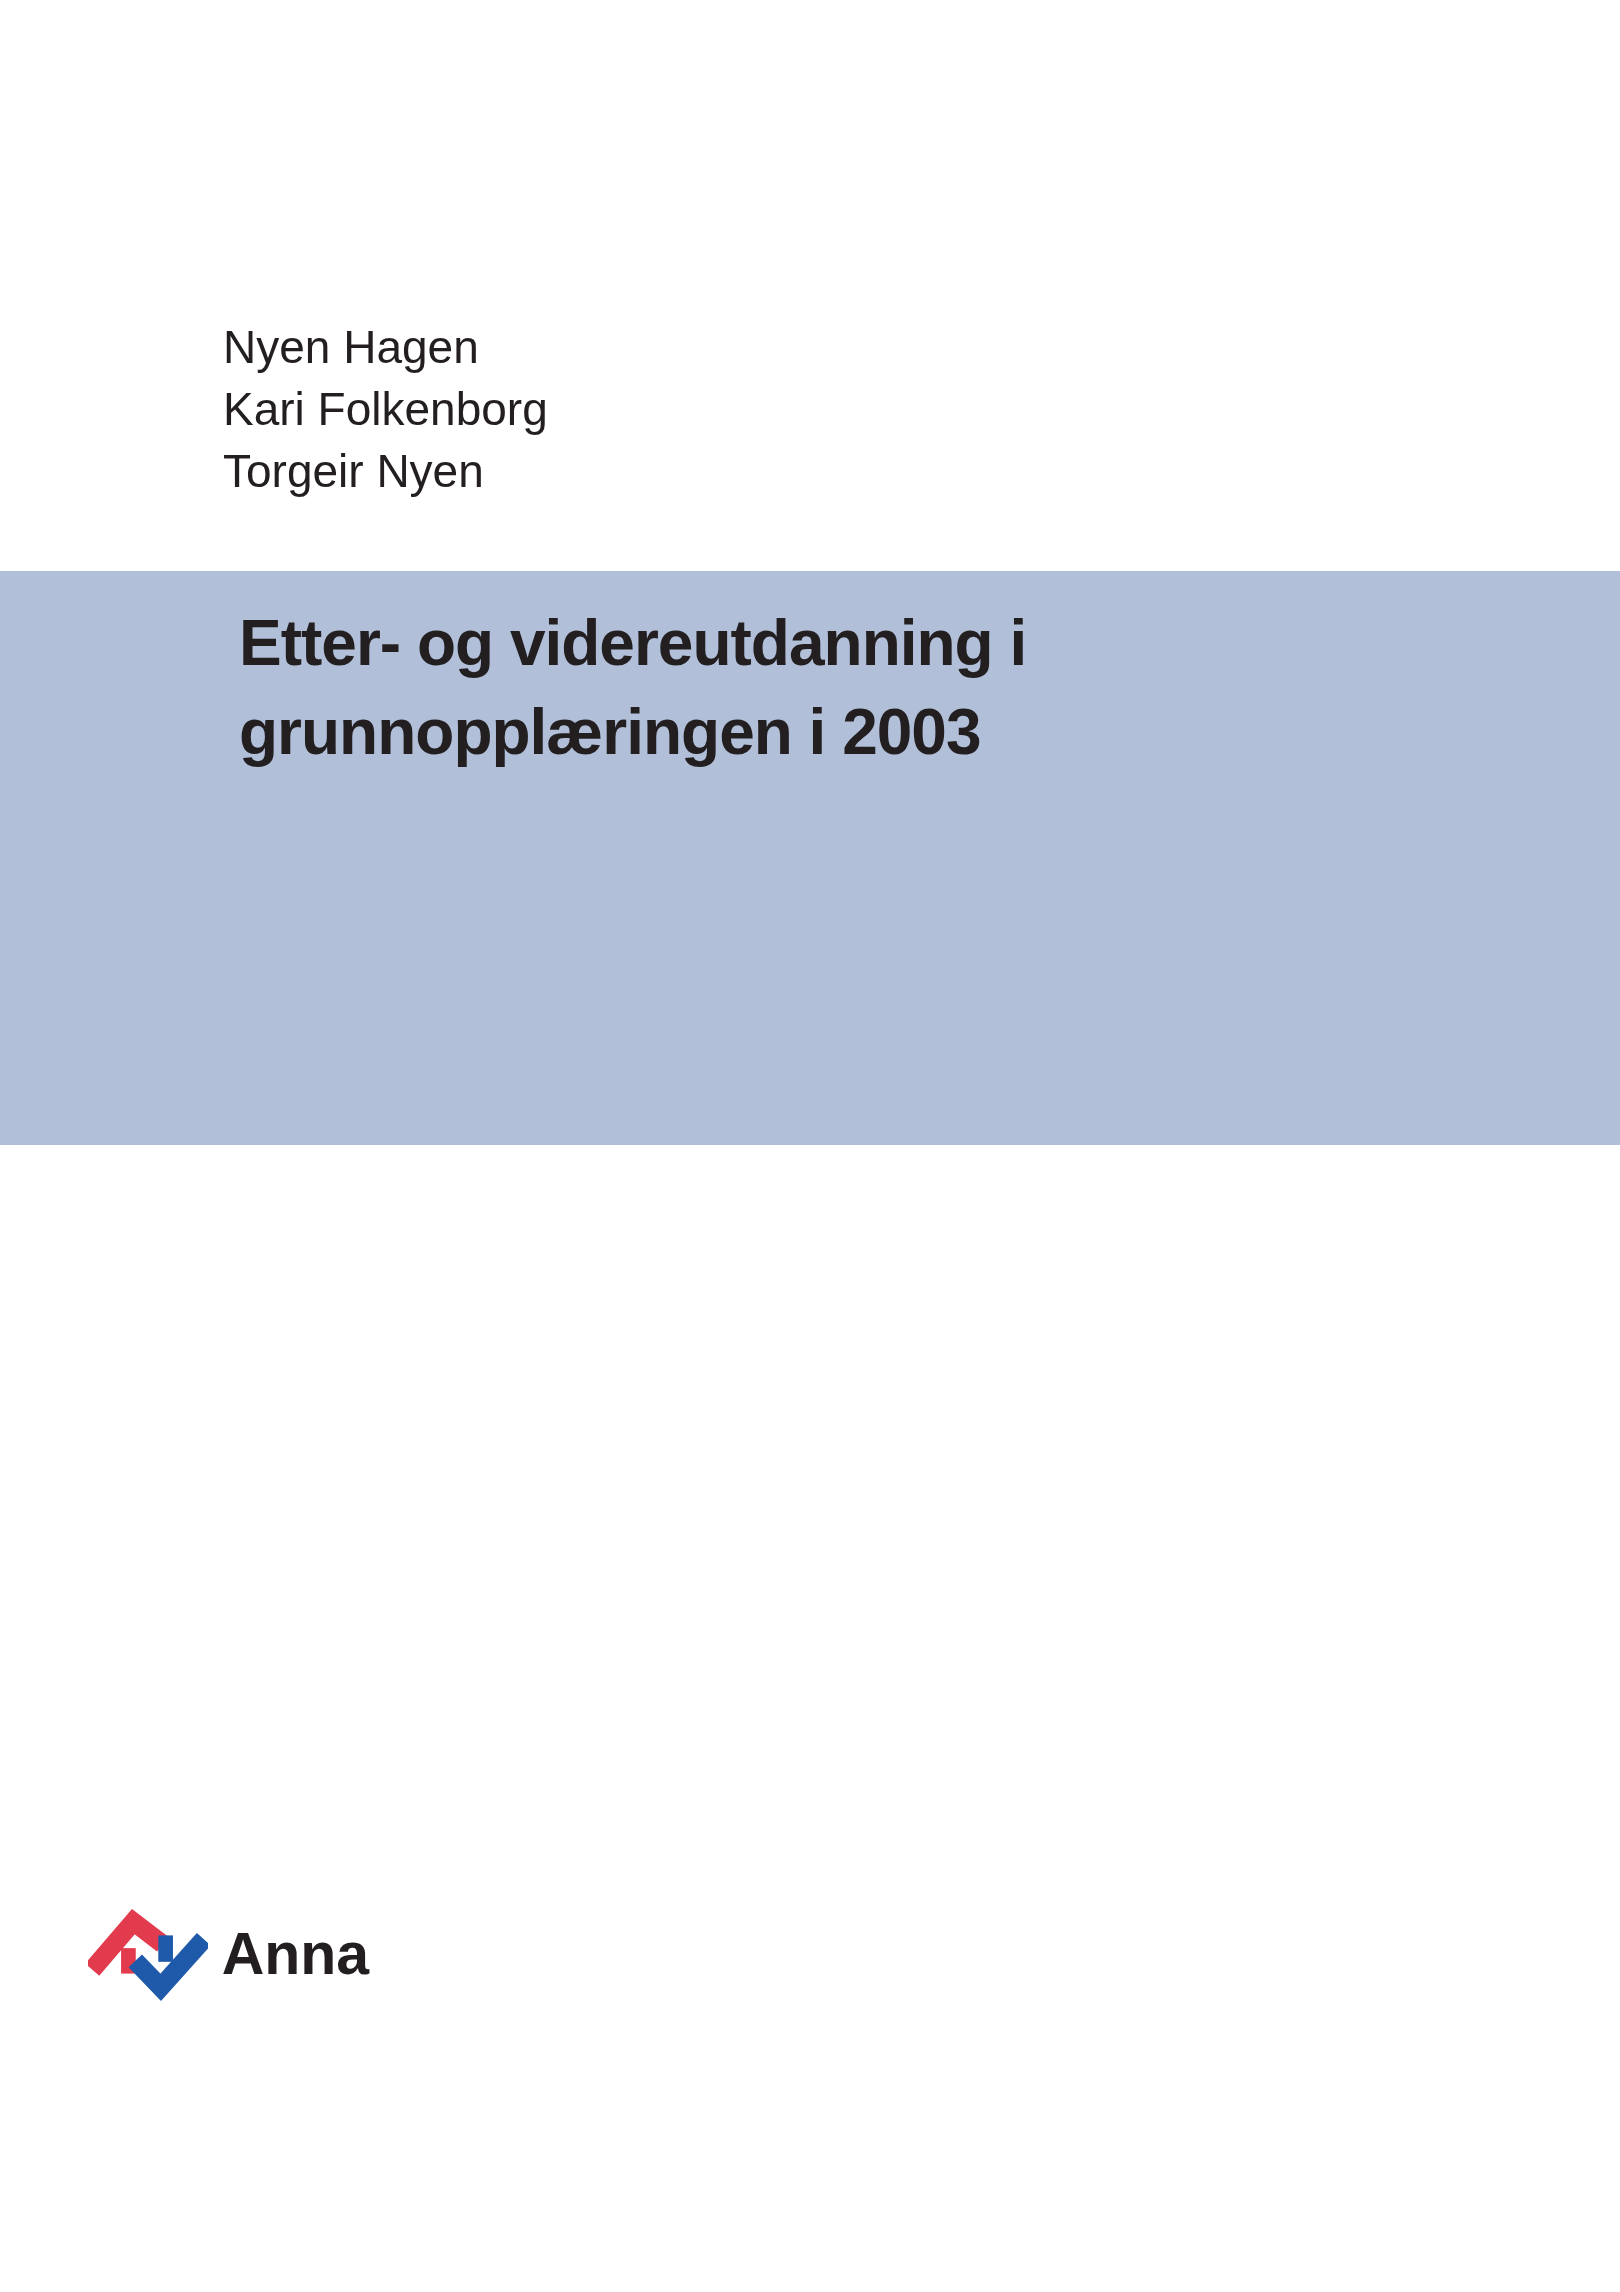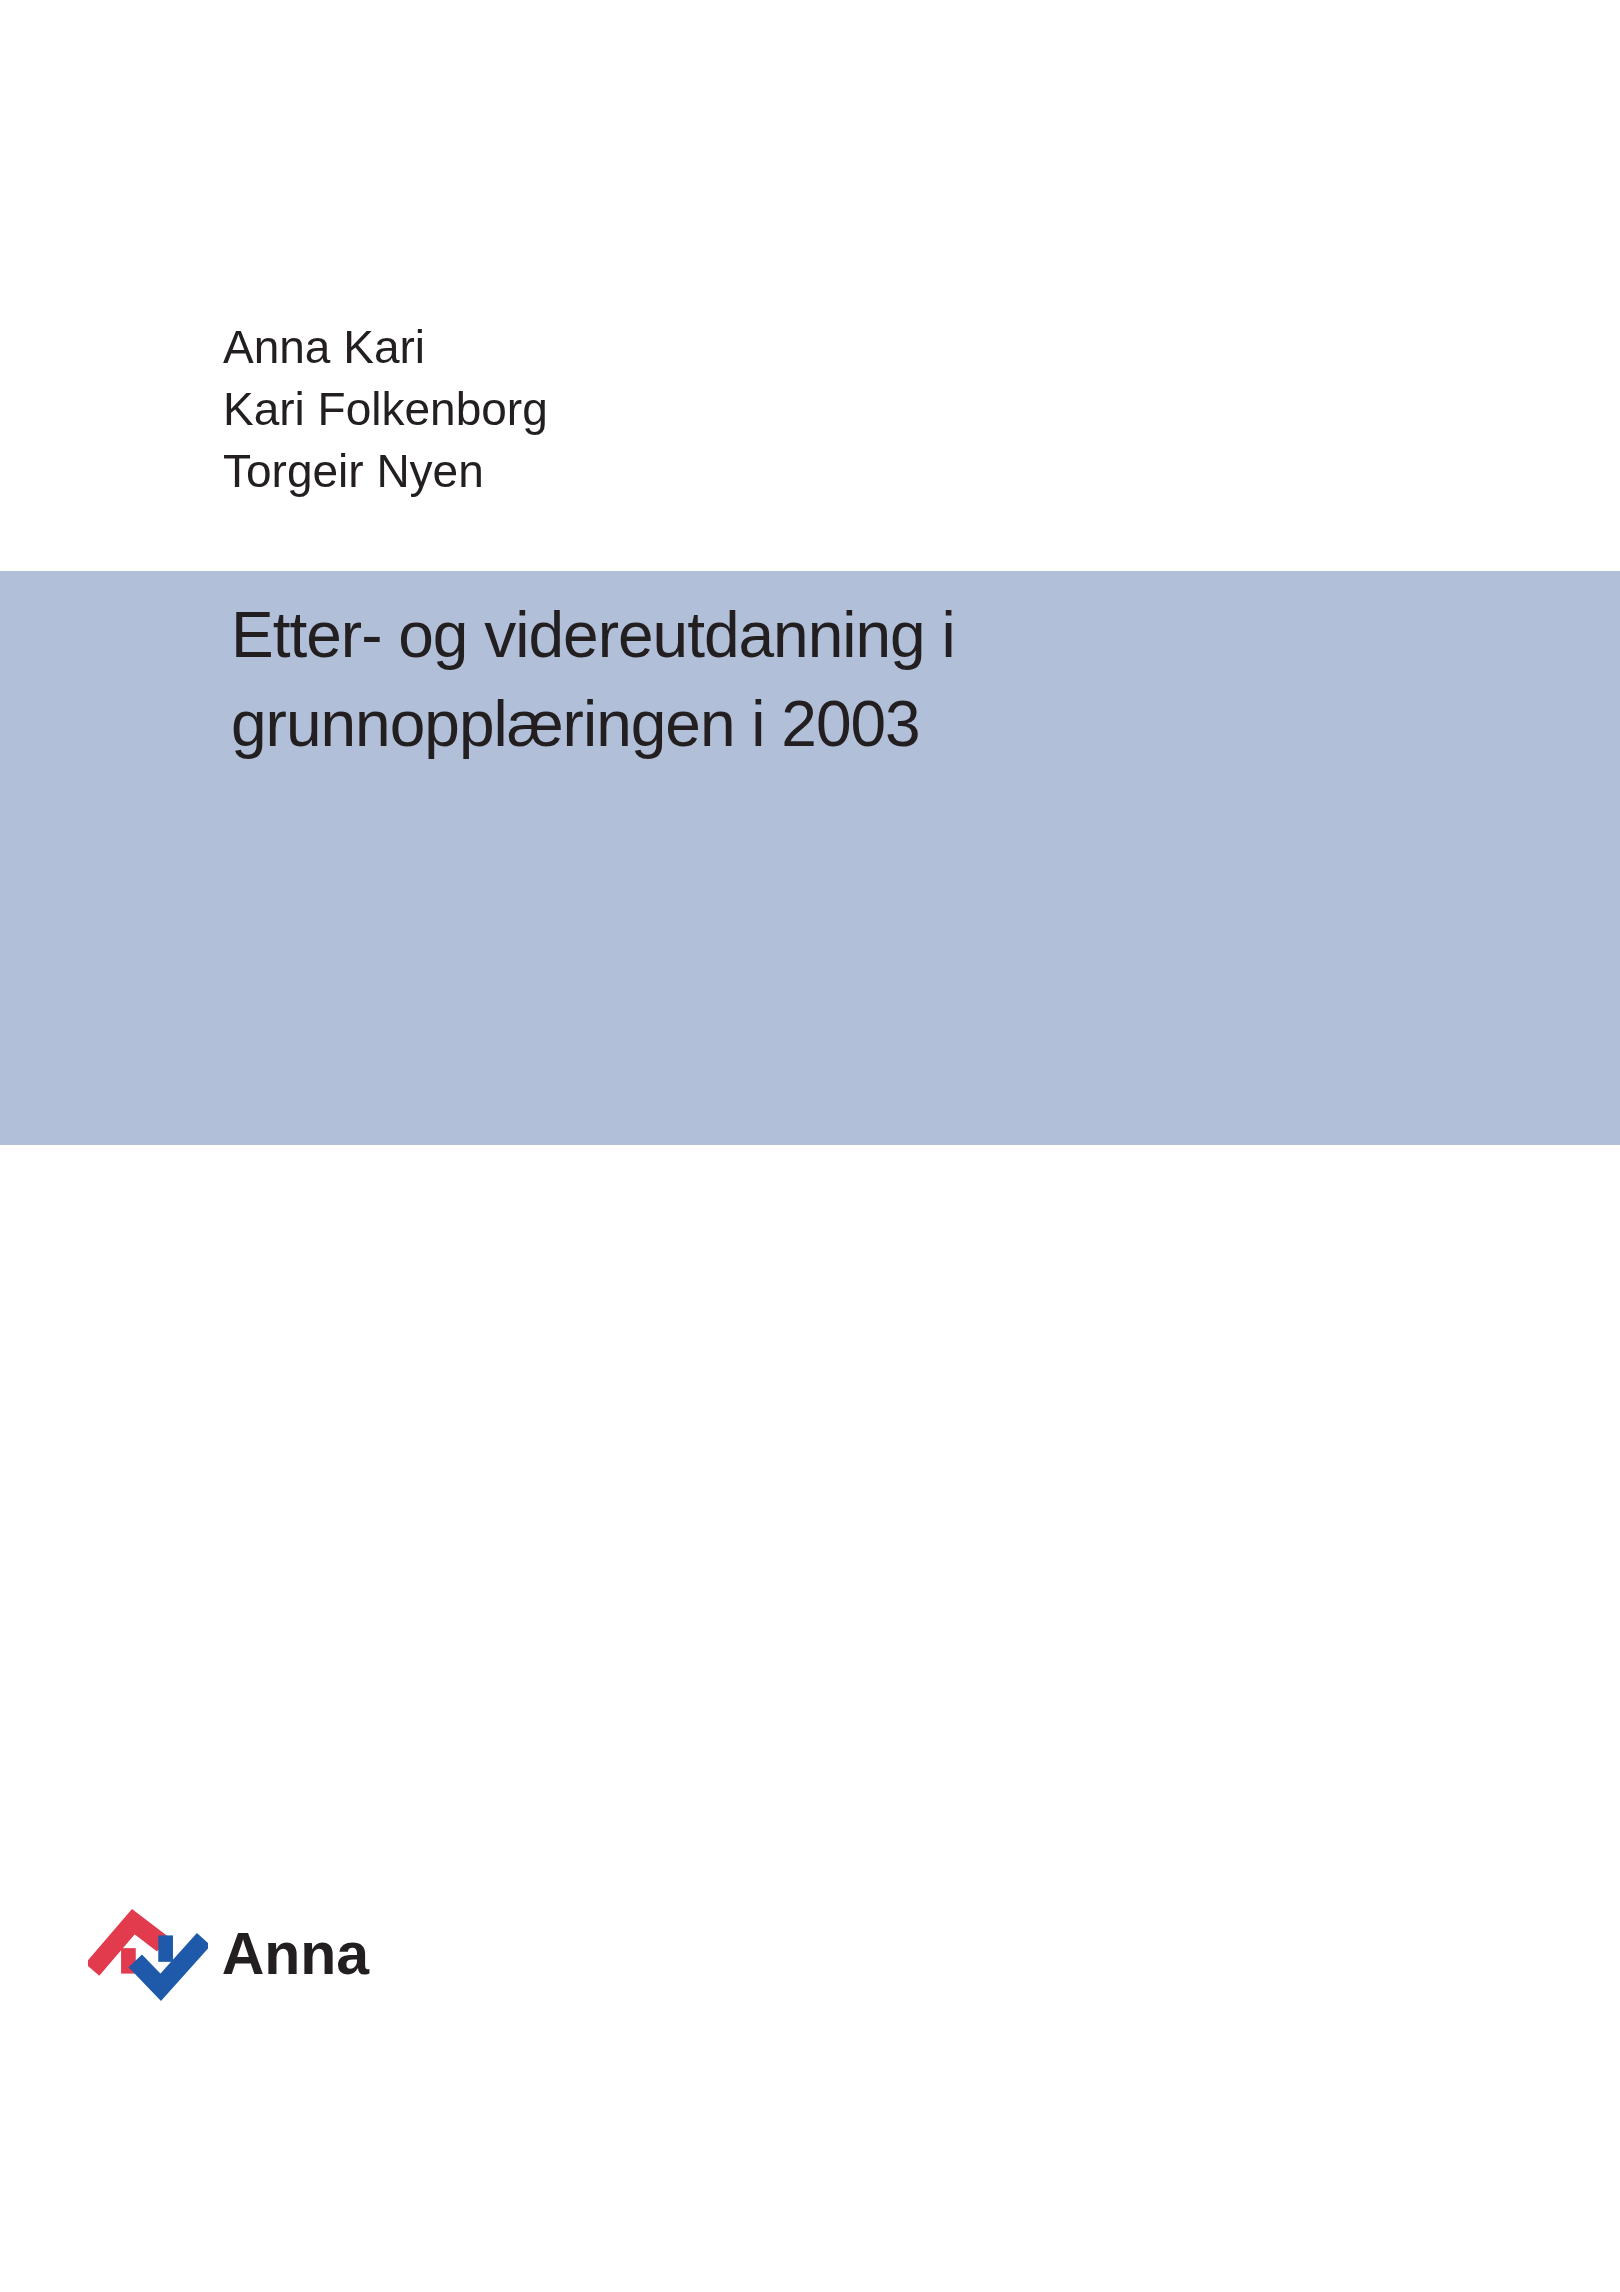--- a/index.html
+++ b/index.html
@@ -30,25 +30,25 @@
     left: 0;
     top: 571px;
     width: 100%;
     height: 574px;
     background: var(--band, #B1BFD8);
   }
   .title {
     position: absolute;
     left: 223px;
     top: 583px;
-    margin: 8px;
+    margin: 16px;
     width: 1176px;
     color: var(--text, #231F20);
     font-size: 64px;
-    font-weight: 400;
+    font-weight: 700;
     line-height: 89px;
     letter-spacing: -1px;
   }
 
   
   .logo {
     position: absolute;
     left: 88px;
     top: 1907px;
     display: flex;
@@ -64,21 +64,21 @@
     font-weight: 700;
     letter-spacing: 0px;
   }
 </style>
 </head>
 <body>
 
 <div class="page">
 
   <div class="authors">
-    <div>Anna Kari</div>
+    <div>Nyen Hagen</div>
     <div>Kari Folkenborg</div>
     <div>Torgeir Nyen</div>
   </div>
 
   <div class="band"></div>
 
   <h1 class="title"><span>Etter- og videreutdanning i</span><br><span>grunnopplæringen i 2003</span></h1>
 
   <div class="logo">
     <svg class="logo-mark" width="120" height="94" viewBox="0 0 122 96" xmlns="http://www.w3.org/2000/svg">

